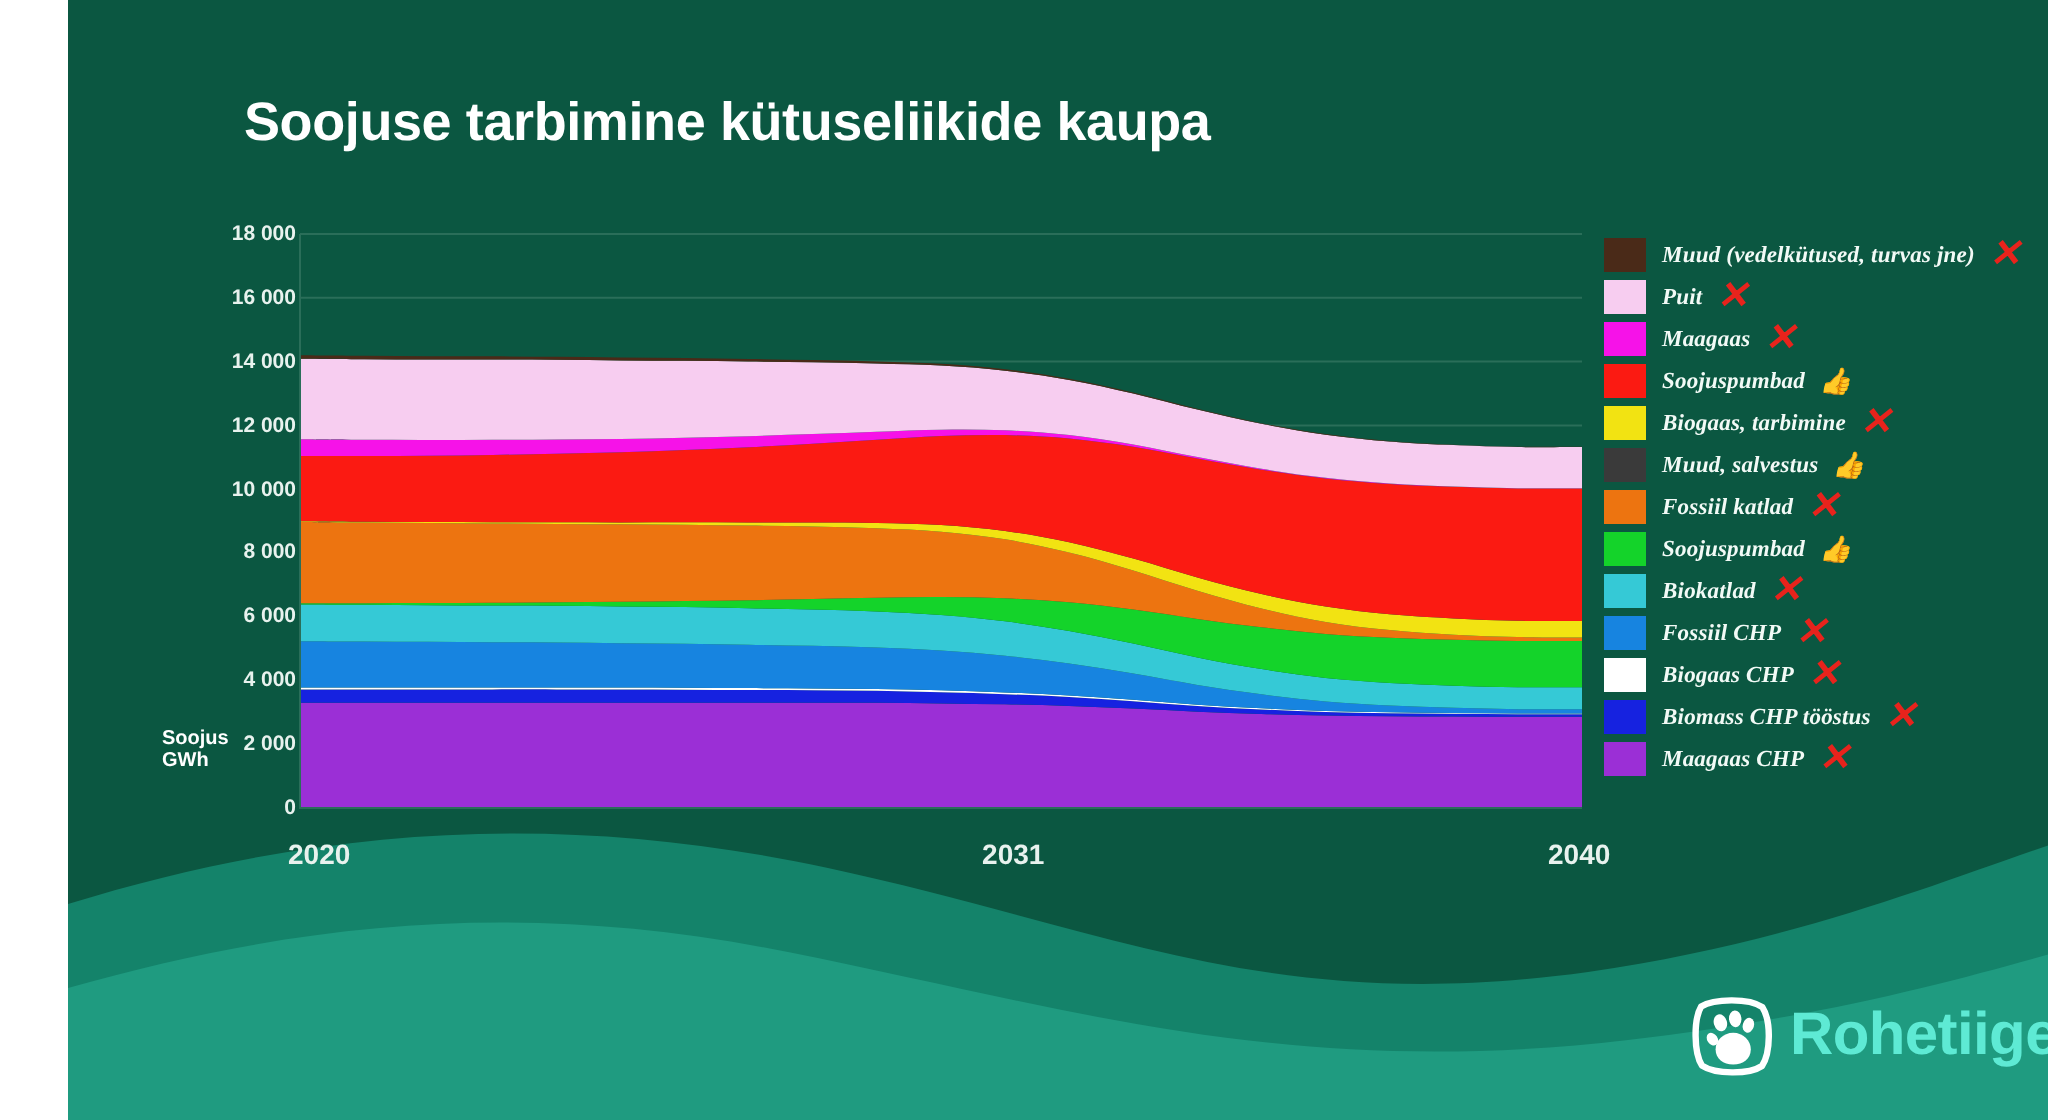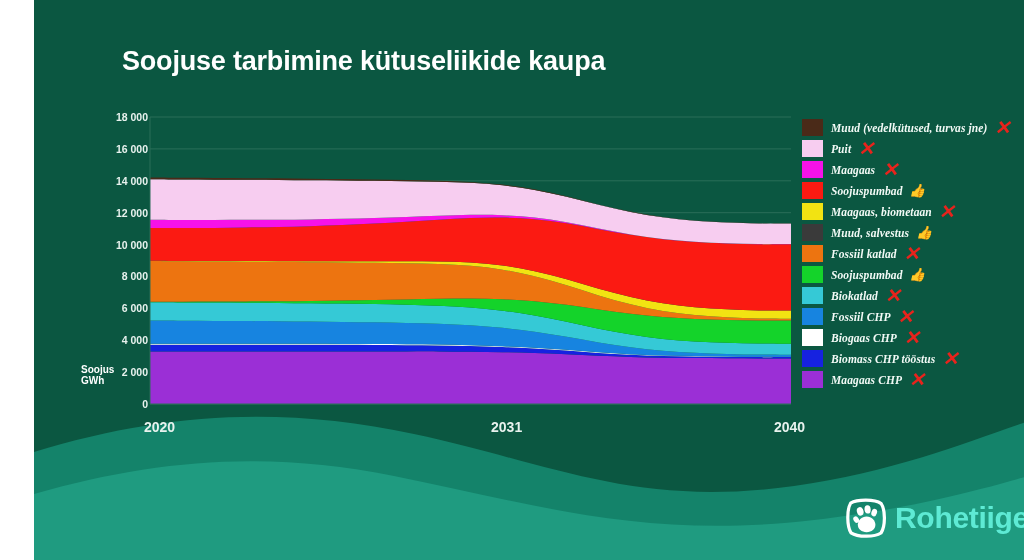--- a/index.html
+++ b/index.html
@@ -216,21 +216,21 @@
         <span class="legend-label">Maagaas</span>
         <span class="legend-mark mark-x">✕</span>
       </div>
       <div class="legend-row">
         <span class="legend-swatch" style="background: rgb(251, 26, 18);"></span>
         <span class="legend-label">Soojuspumbad</span>
         <span class="legend-mark mark-thumb">👍</span>
       </div>
       <div class="legend-row">
         <span class="legend-swatch" style="background: rgb(242, 227, 18);"></span>
-        <span class="legend-label">Maagaas, biometaan</span>
+        <span class="legend-label">Biogaas, tarbimine</span>
         <span class="legend-mark mark-x">✕</span>
       </div>
       <div class="legend-row">
         <span class="legend-swatch" style="background: rgb(58, 58, 58);"></span>
         <span class="legend-label">Muud, salvestus</span>
         <span class="legend-mark mark-thumb">👍</span>
       </div>
       <div class="legend-row">
         <span class="legend-swatch" style="background: rgb(237, 116, 16);"></span>
         <span class="legend-label">Fossiil katlad</span>

